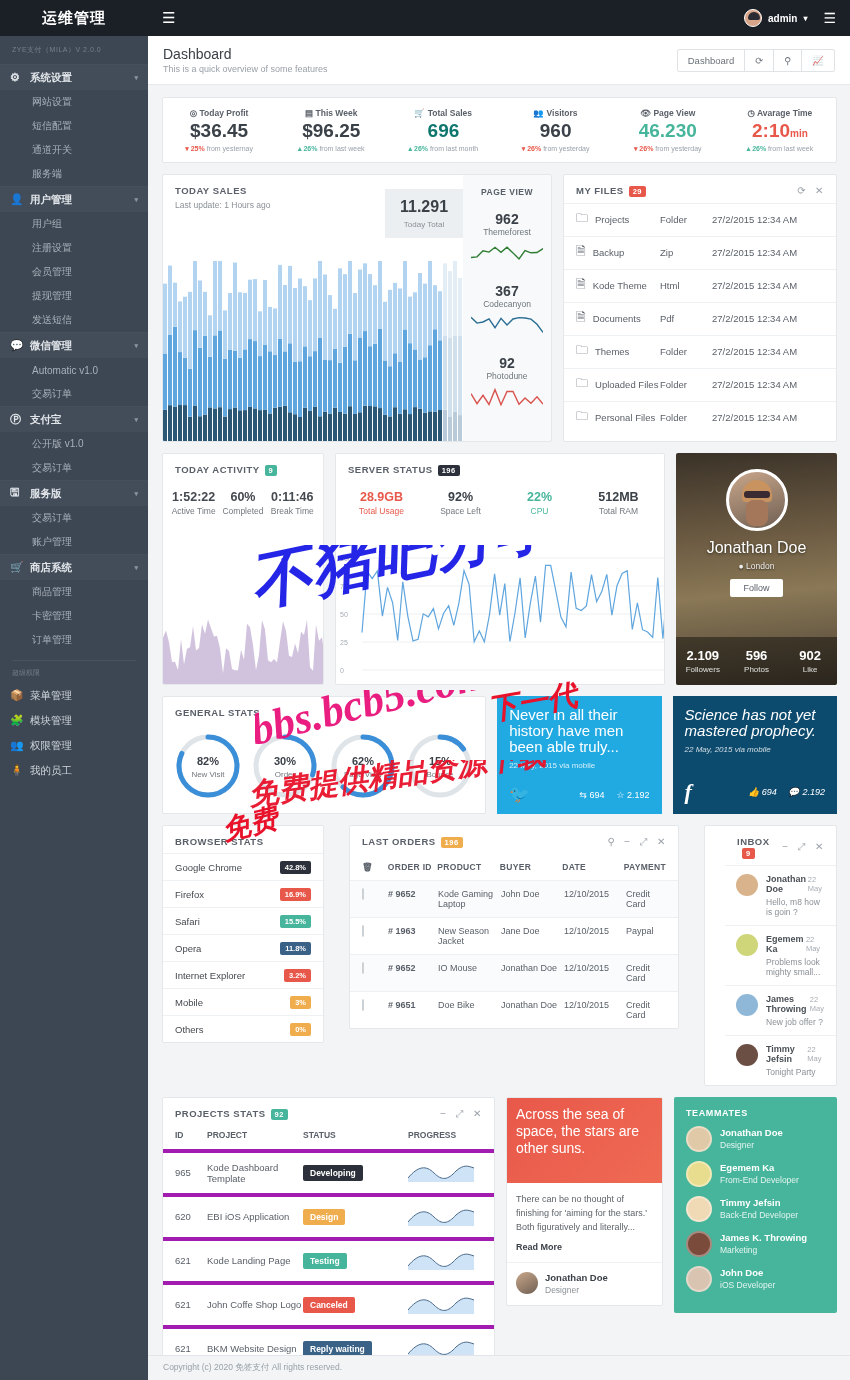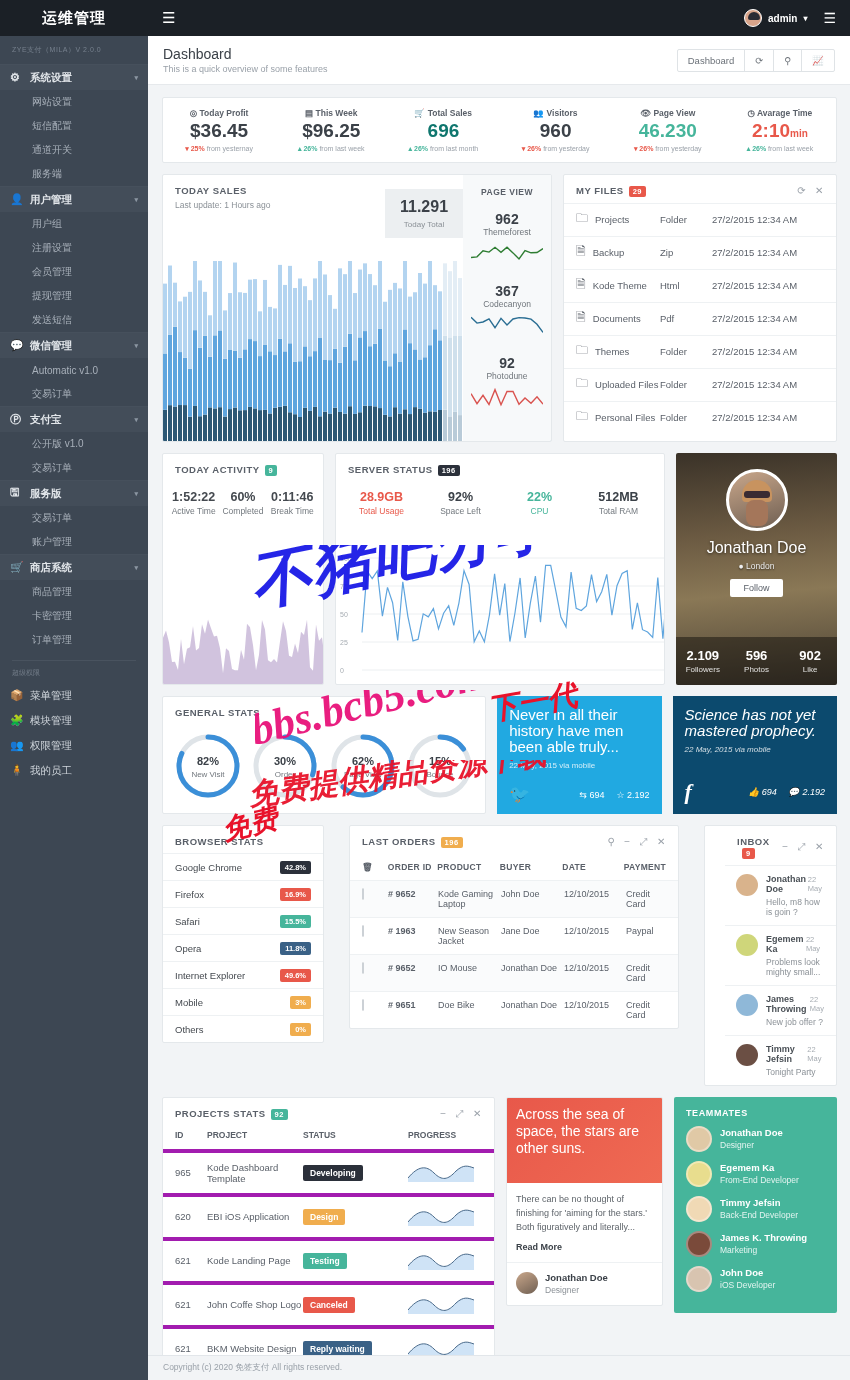--- a/index.html
+++ b/index.html
@@ -795,21 +795,21 @@
           <div class="brrow">
             <span>Safari</span>
             <span class="pill" style="background: rgb(70, 181, 155);">15.5%</span>
           </div>
           <div class="brrow">
             <span>Opera</span>
             <span class="pill" style="background: rgb(58, 97, 134);">11.8%</span>
           </div>
           <div class="brrow">
             <span>Internet Explorer</span>
-            <span class="pill" style="background: rgb(232, 88, 74);">49.6%</span>
+            <span class="pill" style="background: rgb(232, 88, 74);">3.2%</span>
           </div>
           <div class="brrow">
             <span>Mobile</span>
             <span class="pill" style="background: rgb(240, 173, 78);">3%</span>
           </div>
           <div class="brrow">
             <span>Others</span>
             <span class="pill" style="background: rgb(240, 173, 78);">0%</span>
           </div>
         </div>

